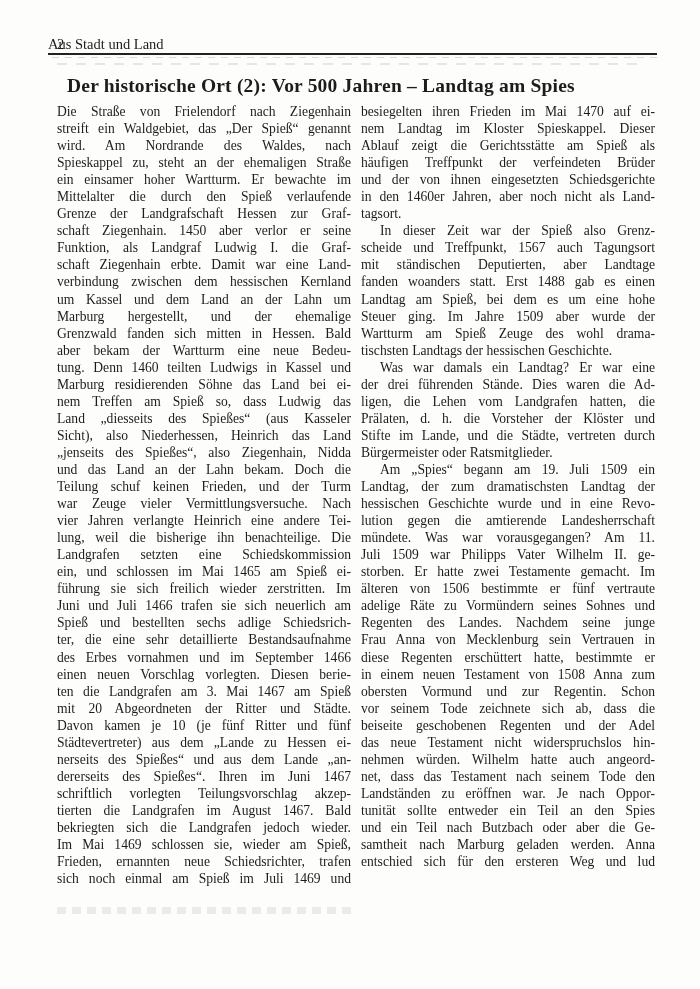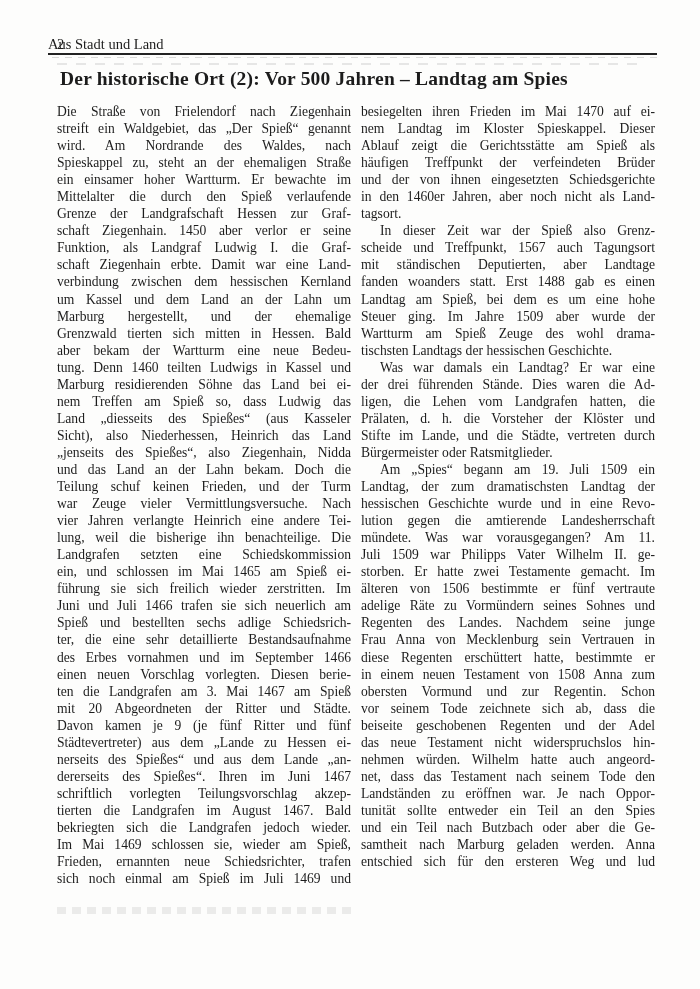--- a/index.html
+++ b/index.html
@@ -110,38 +110,38 @@
 
   <div class="page-header">
     <span class="page-number">2</span>
     <span class="running-head">Aus Stadt und Land</span>
   </div>
 
   <div class="header-rule"></div>
   <div class="header-rule-ghost"></div>
   <div class="title-ghost"></div>
 
-  <h1 class="article-title" style="margin:4px;">Der historische Ort (2): Vor 500 Jahren – Landtag am Spies</h1>
+  <h1 class="article-title" style="margin:11px;">Der historische Ort (2): Vor 500 Jahren – Landtag am Spies</h1>
 
   <div class="columns">
     <div class="col">
         <div class="line">Die Straße von Frielendorf nach Ziegenhain</div>
         <div class="line">streift ein Waldgebiet, das „Der Spieß“ genannt</div>
         <div class="line">wird. Am Nordrande des Waldes, nach</div>
         <div class="line">Spieskappel zu, steht an der ehemaligen Straße</div>
         <div class="line">ein einsamer hoher Wartturm. Er bewachte im</div>
         <div class="line">Mittelalter die durch den Spieß verlaufende</div>
         <div class="line">Grenze der Landgrafschaft Hessen zur Graf-</div>
         <div class="line">schaft Ziegenhain. 1450 aber verlor er seine</div>
         <div class="line">Funktion, als Landgraf Ludwig I. die Graf-</div>
         <div class="line">schaft Ziegenhain erbte. Damit war eine Land-</div>
         <div class="line">verbindung zwischen dem hessischen Kernland</div>
         <div class="line">um Kassel und dem Land an der Lahn um</div>
         <div class="line">Marburg hergestellt, und der ehemalige</div>
-        <div class="line">Grenzwald tierten sich mitten in Hessen. Bald</div>
+        <div class="line">Grenzwald fanden sich mitten in Hessen. Bald</div>
         <div class="line">aber bekam der Wartturm eine neue Bedeu-</div>
         <div class="line">tung. Denn 1460 teilten Ludwigs in Kassel und</div>
         <div class="line">Marburg residierenden Söhne das Land bei ei-</div>
         <div class="line">nem Treffen am Spieß so, dass Ludwig das</div>
         <div class="line">Land „diesseits des Spießes“ (aus Kasseler</div>
         <div class="line">Sicht), also Niederhessen, Heinrich das Land</div>
         <div class="line">„jenseits des Spießes“, also Ziegenhain, Nidda</div>
         <div class="line">und das Land an der Lahn bekam. Doch die</div>
         <div class="line">Teilung schuf keinen Frieden, und der Turm</div>
         <div class="line">war Zeuge vieler Vermittlungsversuche. Nach</div>
@@ -150,21 +150,21 @@
         <div class="line">Landgrafen setzten eine Schiedskommission</div>
         <div class="line">ein, und schlossen im Mai 1465 am Spieß ei-</div>
         <div class="line">führung sie sich freilich wieder zerstritten. Im</div>
         <div class="line">Juni und Juli 1466 trafen sie sich neuerlich am</div>
         <div class="line">Spieß und bestellten sechs adlige Schiedsrich-</div>
         <div class="line">ter, die eine sehr detaillierte Bestandsaufnahme</div>
         <div class="line">des Erbes vornahmen und im September 1466</div>
         <div class="line">einen neuen Vorschlag vorlegten. Diesen berie-</div>
         <div class="line">ten die Landgrafen am 3. Mai 1467 am Spieß</div>
         <div class="line">mit 20 Abgeordneten der Ritter und Städte.</div>
-        <div class="line">Davon kamen je 9 (je fünf Ritter und fünf</div>
+        <div class="line">Davon kamen je 10 (je fünf Ritter und fünf</div>
         <div class="line">Städtevertreter) aus dem „Lande zu Hessen ei-</div>
         <div class="line">nerseits des Spießes“ und aus dem Lande „an-</div>
         <div class="line">dererseits des Spießes“. Ihren im Juni 1467</div>
         <div class="line">schriftlich vorlegten Teilungsvorschlag akzep-</div>
         <div class="line">tierten die Landgrafen im August 1467. Bald</div>
         <div class="line">bekriegten sich die Landgrafen jedoch wieder.</div>
         <div class="line">Im Mai 1469 schlossen sie, wieder am Spieß,</div>
         <div class="line">Frieden, ernannten neue Schiedsrichter, trafen</div>
         <div class="line">sich noch einmal am Spieß im Juli 1469 und</div>
       </div>

